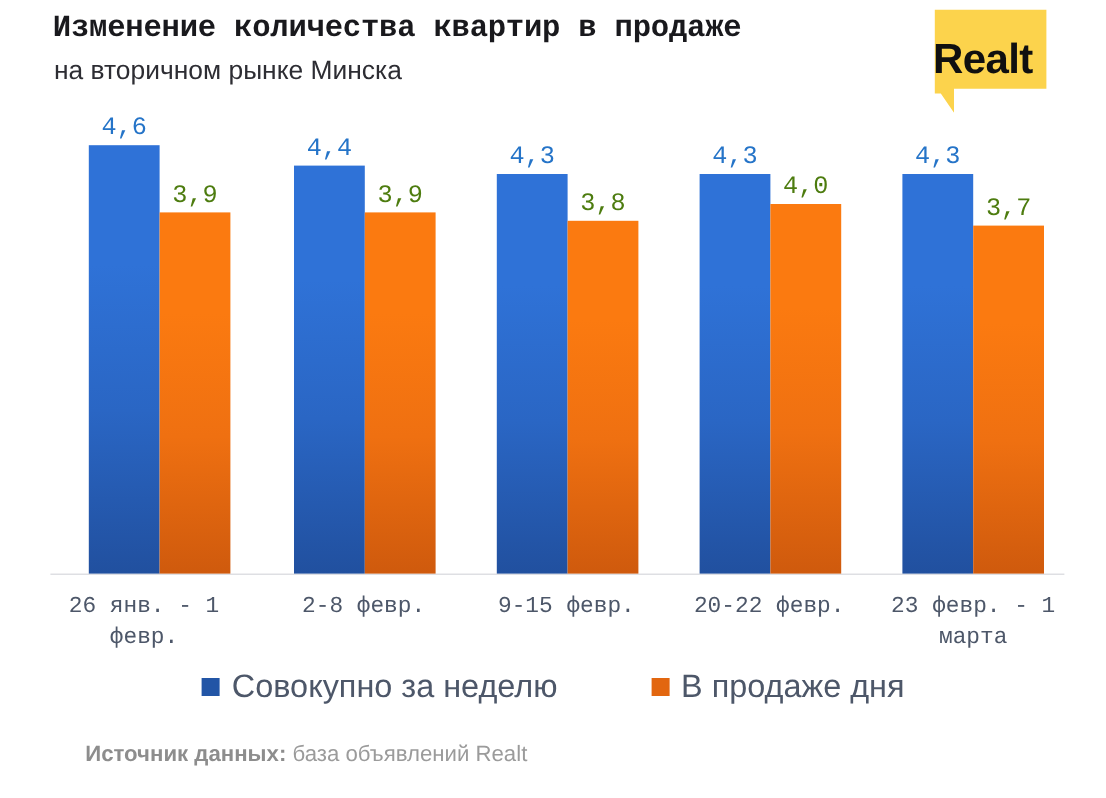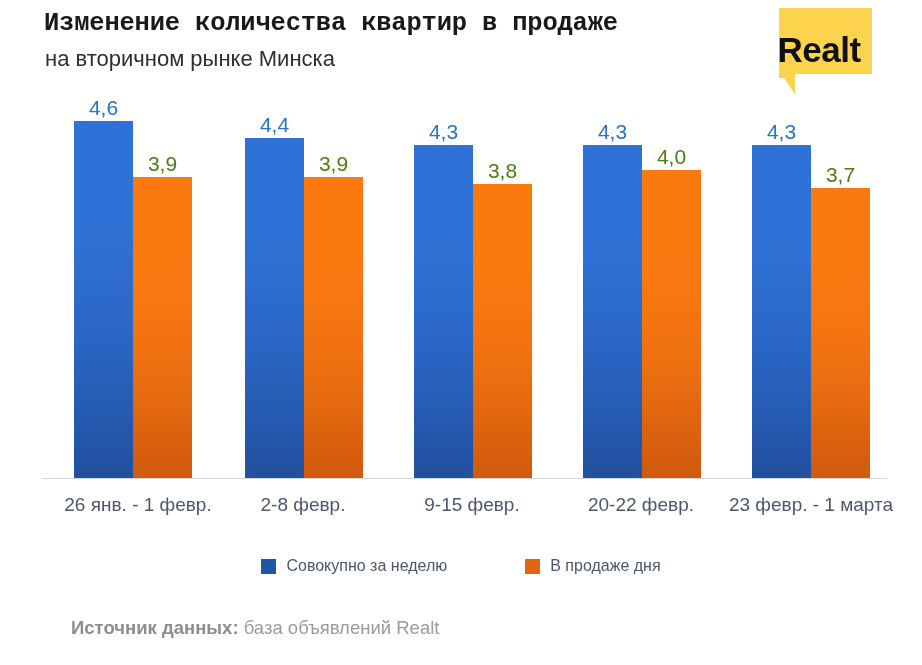--- a/index.html
+++ b/index.html
@@ -71,20 +71,21 @@
     line-height: 1;
   }
 
   
   #plot {
     position: absolute;
     left: 0;
     top: 0;
     width: 730px;
     height: 500px;
+    font-family: Liberation Mono, monospace;
   }
   #baseline {
     position: absolute;
     left: 42px;
     top: 478px;
     width: 845px;
     height: 1px;
     background: #d6d8dc;
   }
   .group {
@@ -150,21 +151,21 @@
     align-items: center;
     gap: 10px;
   }
   .legend-swatch {
     width: 15px;
     height: 15px;
     flex: 0 0 auto;
     display: block;
   }
   .legend-label {
-    font-size: 16px;
+    font-size: 27px;
     color: #4d5769;
     white-space: nowrap;
   }
 
   
   #footer {
     position: absolute;
     left: 71px;
     top: 617px;
     font-size: 18.5px;
@@ -222,21 +223,21 @@
     <div class="bar orange" style="height:308px"></div>
   </div>
 
   <div class="group" style="left:752px">
     <div class="vlabel blue" style="bottom:358px">4,3</div>
     <div class="bar blue" style="height:333px"></div>
     <div class="vlabel orange" style="bottom:315px">3,7</div>
     <div class="bar orange" style="height:290px"></div>
   </div>
 
-  <div class="cat" style="left:54px">26 янв. - 1 февр.</div>
+  <div class="cat" style="left:36px">26 янв. - 1 февр.</div>
   <div class="cat" style="left:219px">2-8 февр.</div>
   <div class="cat" style="left:388px">9-15 февр.</div>
   <div class="cat" style="left:557px">20-22 февр.</div>
   <div class="cat" style="left:727px">23 февр. - 1 марта</div>
 </div>
 
 <div id="legend">
   <div class="legend-item">
     <span class="legend-swatch" style="background:#2255a6"></span>
     <span class="legend-label">Совокупно за неделю</span>

